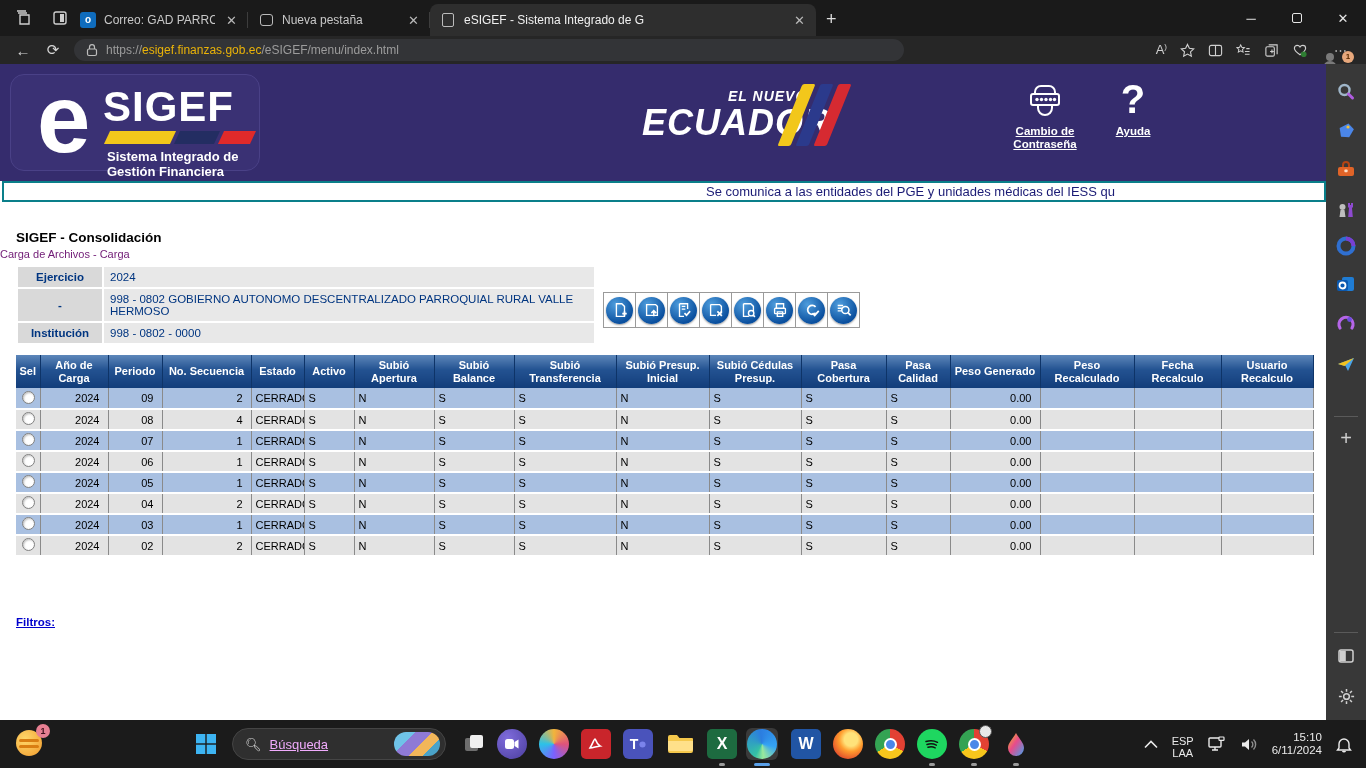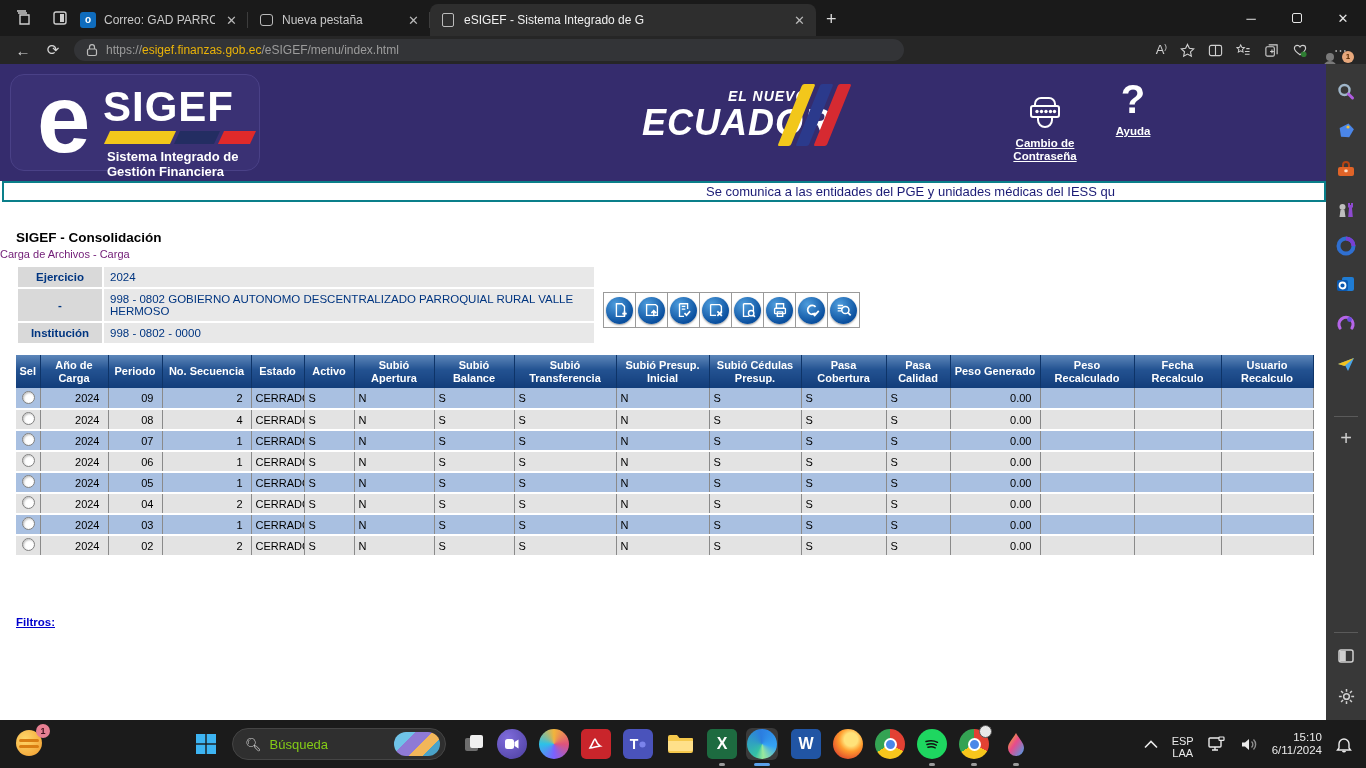--- a/index.html
+++ b/index.html
@@ -104,21 +104,21 @@
   .sb-div { position:absolute; left:8px; width:24px; height:1px; background:#5a5a5a; }
 
   
   .taskbar { position:absolute; left:0; top:720px; width:1366px; height:48px; background:#1b1b1b; }
   .tk-ico { position:absolute; top:8px; width:32px; height:32px; display:flex; align-items:center; justify-content:center; border-radius:6px; }
   .tk-dot { position:absolute; bottom:-6px; left:13px; width:6px; height:3px; border-radius:2px; background:#9b9b9b; }
   .tk-active { background:#3a3a3a; }
   .tk-active .tk-dot { width:16px; left:8px; background:#5aa0e8; }
   .searchpill { position:absolute; left:232px; top:8px; width:214px; height:32px; background:#2f2f2f; border:1px solid #454545; border-radius:16px; display:flex; align-items:center; padding:0 5px 0 12px; color:#cfcfcf; }
   .searchpill .q { font-size:13px; margin-right:8px; color:#d6d6d6; }
-  .searchpill .ph { font-size:13px; color:#84cc16; flex:1; }
+  .searchpill .ph { font-size:13px; color:#f0abfc; flex:1;text-decoration:underline; }
   .pill-img { width:46px; height:24px; border-radius:12px; background:linear-gradient(135deg,#6fc3e8 0 30%, #8f7ad6 30% 55%, #f2b65a 55% 75%, #4aa3c9 75%); }
   .tray { position:absolute; right:0; top:0; height:48px; display:flex; align-items:center; gap:14px; padding-right:14px; color:#eaeaea; }
   .tray .two { font-size:11px; line-height:12px; text-align:center;margin-top:6px; }
   .tray .clock { font-size:11.5px; line-height:13px; text-align:right; }
   .weather { position:absolute; left:14px; top:8px; width:34px; height:32px; }
   .wsun { position:absolute; left:2px; top:2px; width:26px; height:26px; border-radius:50%; background:radial-gradient(circle at 35% 35%, #ffd76a, #f09b2d); }
   .wsun:after { content:""; position:absolute; left:3px; top:9px; width:20px; height:3px; background:#d97e12; border-radius:2px; box-shadow:0 6px 0 #d97e12; }
   .wbadge { position:absolute; right:-2px; top:-4px; background:#e77f92; color:#40101c; width:14px; height:14px; border-radius:50%; font-size:9px; font-weight:bold; text-align:center; line-height:14px; }
 
   .sq { border-radius:6px; width:30px; height:30px; display:flex; align-items:center; justify-content:center; color:#fff; font-weight:bold; font-size:16px; }
@@ -243,21 +243,21 @@
       <span class="ec-top">EL NUEVO</span>
       <span class="ec-main">ECUADOR</span>
       <span class="ec-stripes">
           <i class="ec-s1"></i>
           <i class="ec-s2"></i>
           <i class="ec-s3"></i>
         </span>
     </div>
 
     <div class="hdr-actions">
-      <div class="hdr-act" style="left:0;top:12px">
+      <div class="hdr-act" style="left:0;top:0">
         <div class="tile">
           <svg width="38" height="38" viewBox="0 0 38 38">
               <rect x="9" y="6" width="20" height="16" rx="6" stroke="#fff" fill="none" stroke-width="2"></rect>
               <rect x="5" y="14" width="28" height="11" rx="2" stroke="#fff" fill="#352c6d" stroke-width="2"></rect>
               <circle cx="11" cy="19.5" r="1.7" fill="#fff"></circle>
               <circle cx="15.5" cy="19.5" r="1.7" fill="#fff"></circle>
               <circle cx="20" cy="19.5" r="1.7" fill="#fff"></circle>
               <circle cx="24.5" cy="19.5" r="1.7" fill="#fff"></circle>
               <circle cx="28.5" cy="19.5" r="1.7" fill="#fff"></circle>
               <path d="M12 25v3a7 7 0 0 0 14 0v-3" stroke="#fff" fill="none" stroke-width="2"></path>

